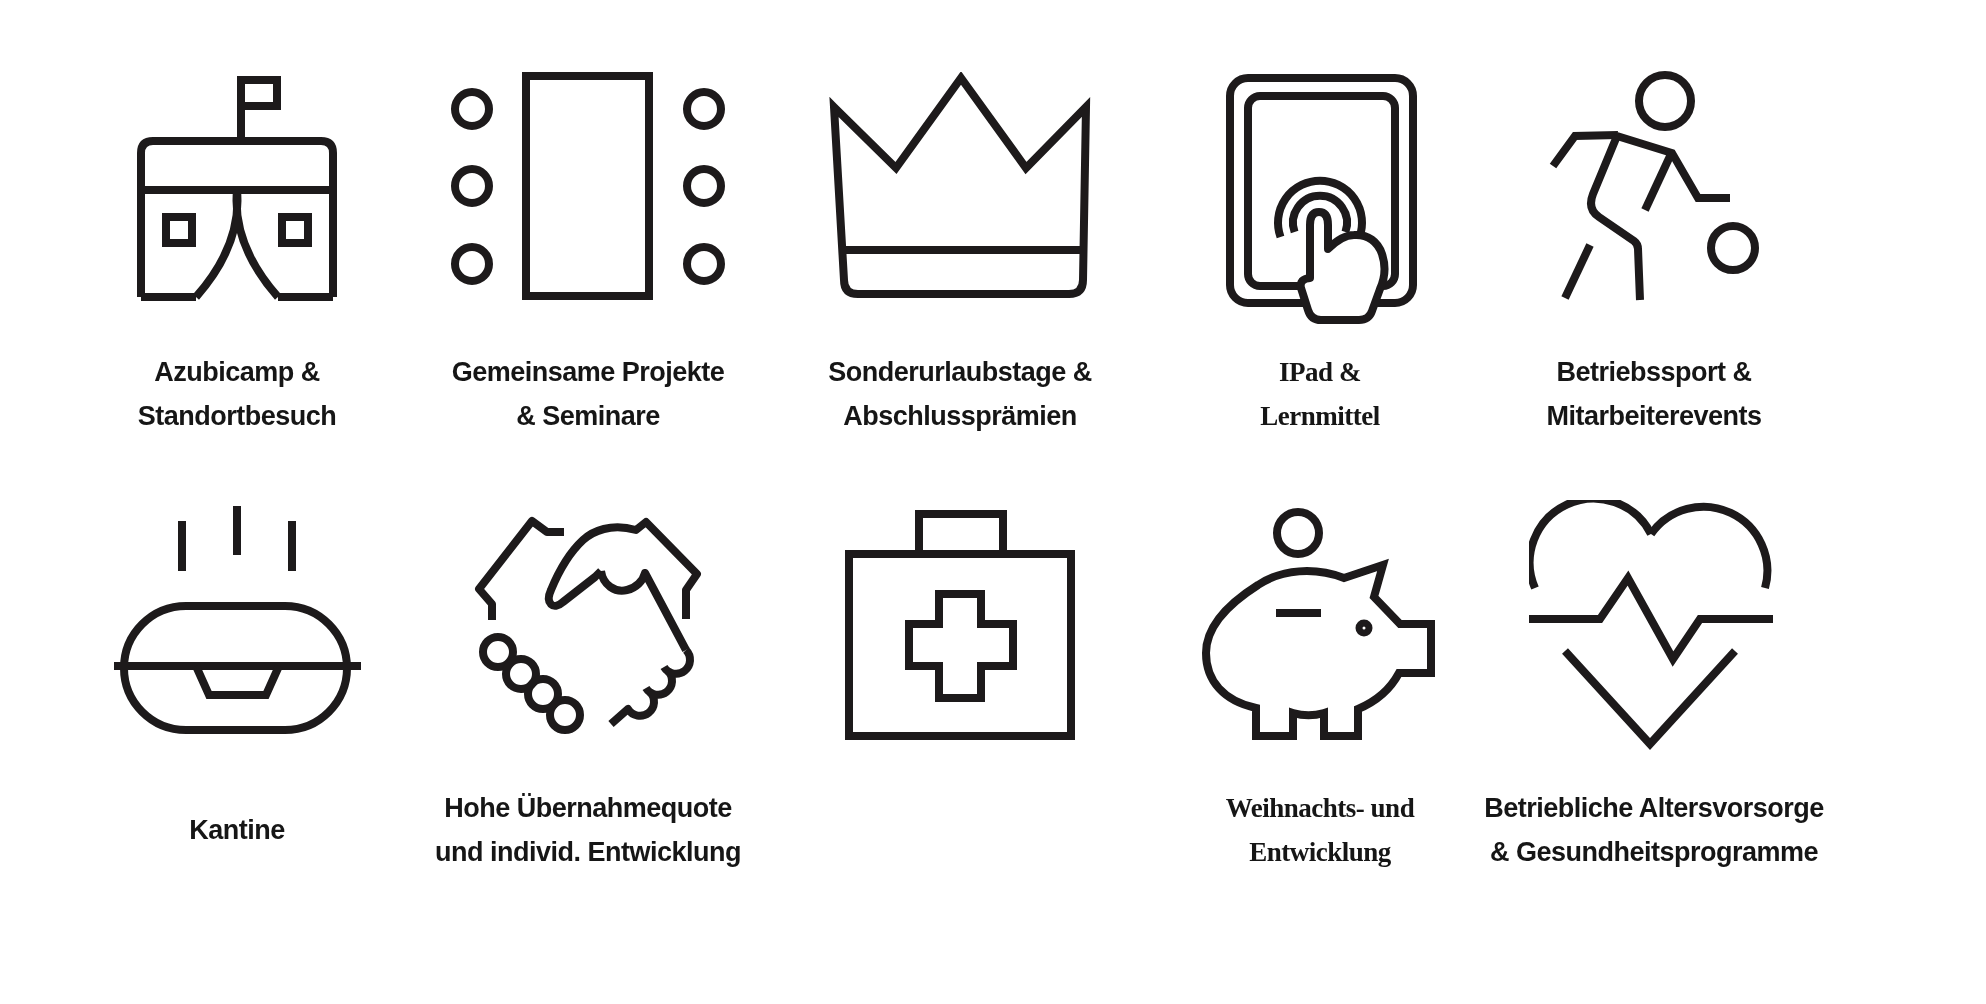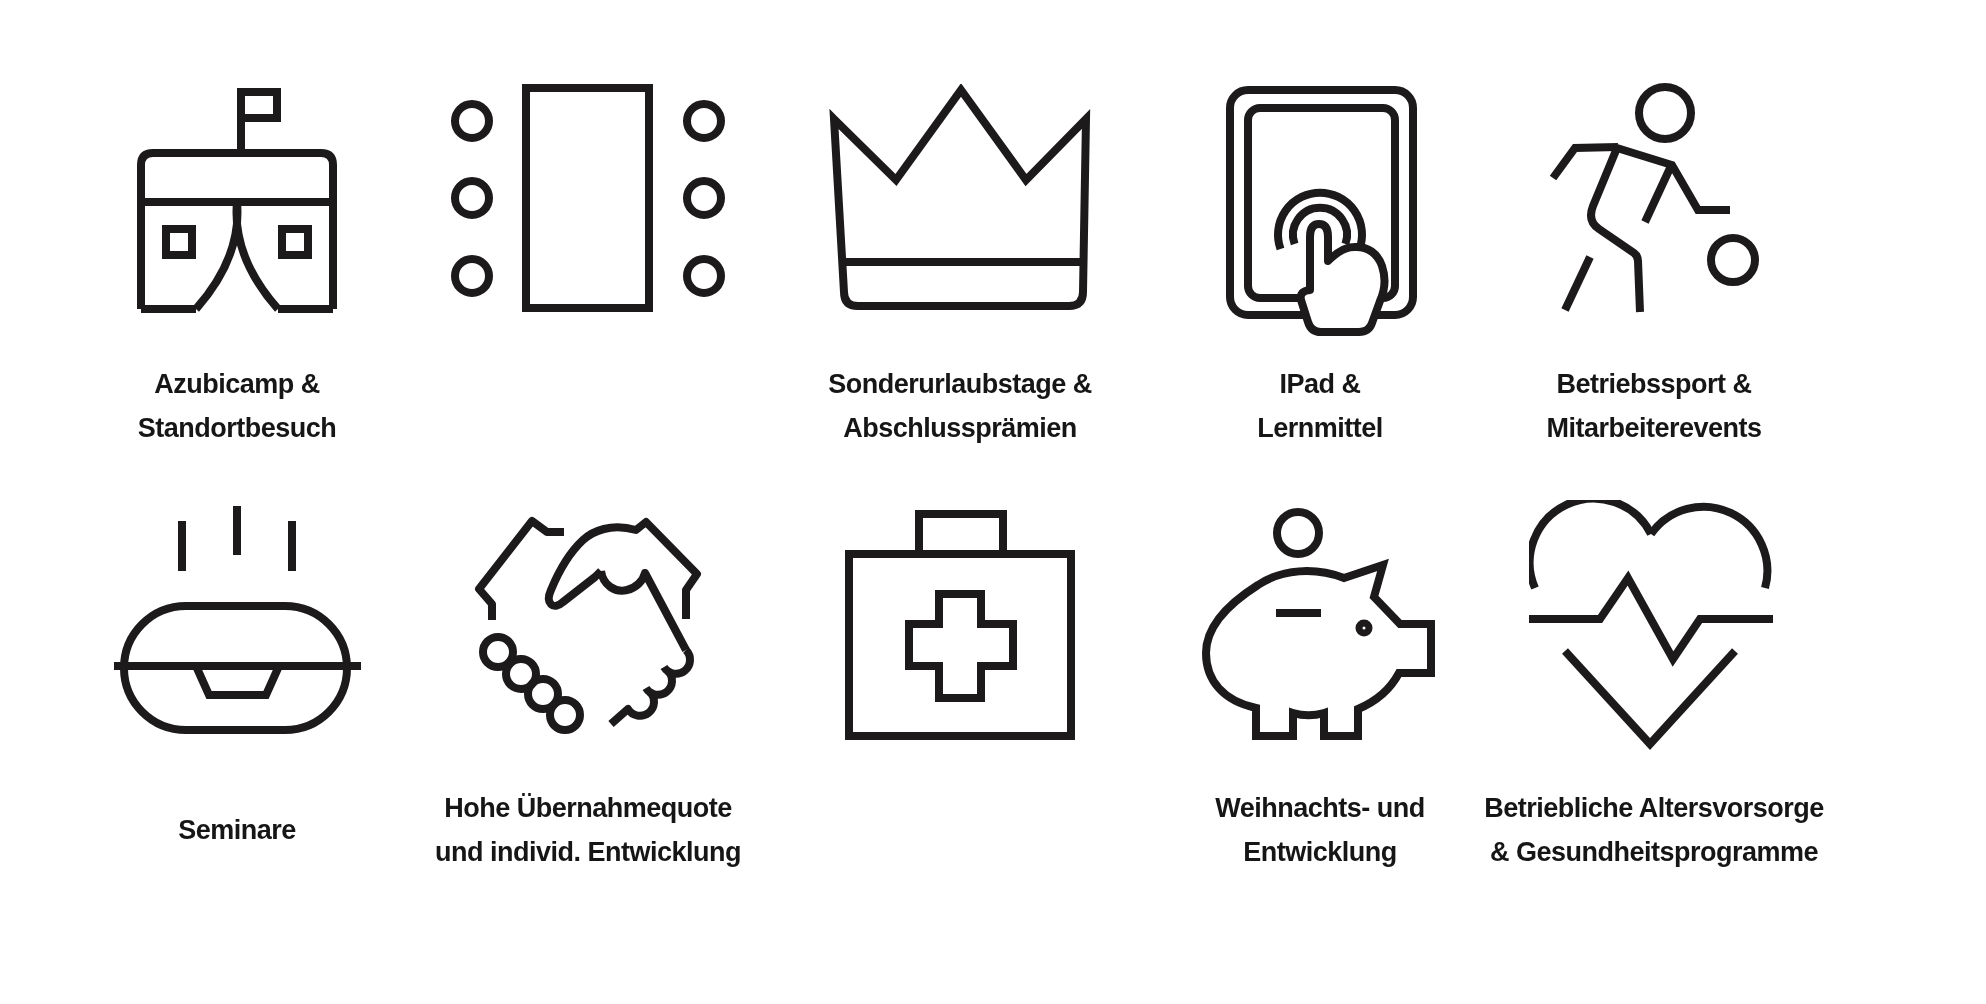--- a/index.html
+++ b/index.html
@@ -15,22 +15,22 @@
   .label{
     margin-top:12px;width:max-content;min-height:88px;
     display:flex;align-items:center;justify-content:center;
     text-align:center;white-space:pre-line;
     font-weight:700;font-size:27px;line-height:44px;letter-spacing:-0.5px;
     color:var(--text-color,#161616);
   }
   .row2 .label{margin-top:16px;}
   svg{display:block;color:var(--icon-color,#1d1a1b);}
   
-  .c1{left:57px;} .c2{left:408px;} .c3{left:780px;justify-content:center;} .c4{left:1140px;} .c5{left:1474px;}
-  .row1{top:50px;} .row2{top:480px;}
+  .c1{left:57px;} .c2{left:408px;} .c3{left:780px;justify-content:center;} .c4{left:1140px;font-family:Liberation Serif, serif;} .c5{left:1474px;}
+  .row1{top:38px;} .row2{top:480px;}
 </style>
 </head>
 <body>
 
 <div class="cell row1 c1">
   <div class="icon-box">
     <svg width="200" height="226" viewBox="0 0 200 226" fill="none" stroke="currentColor" stroke-width="8">
       <rect x="104" y="5" width="36" height="26"></rect>
       <path d="M104 31 V66"></path>
       <path d="M4 222 L4 78 Q4 66 16 66 L184 66 Q196 66 196 78 L196 222"></path>
@@ -50,20 +50,22 @@
     <svg width="278" height="235" viewBox="0 0 278 235" fill="none" stroke="currentColor" stroke-width="8">
       <rect x="77" y="5" width="123" height="220"></rect>
       <circle cx="23" cy="38" r="17"></circle>
         <circle cx="23" cy="115" r="17"></circle>
         <circle cx="23" cy="193" r="17"></circle>
       <circle cx="255" cy="38" r="17"></circle>
         <circle cx="255" cy="115" r="17"></circle>
         <circle cx="255" cy="193" r="17"></circle>
     </svg>
   </div>
+  <div class="label">Gemeinsame Projekte
+&amp; Seminare</div>
 </div>
 
 <div class="cell row1 c3">
   <div class="icon-box">
     <svg width="265" height="232" viewBox="0 0 265 232" fill="none" stroke="currentColor" stroke-width="8">
       <path d="M6 35 L68 96 L133 6 L198 96 L258 35 L255 208 Q255 222 241 222 L30 222 Q16 222 16 208 Z"></path>
       <path d="M16 178 L255 178"></path>
     </svg>
   </div>
   <div class="label">Sonderurlaubstage &amp;
@@ -102,21 +104,21 @@
 
 <div class="cell row2 c1">
   <div class="icon-box">
     <svg width="255" height="235" viewBox="0 0 255 235" fill="none" stroke="currentColor" stroke-width="8" style="margin-top:-14px">
       <path d="M72 20 V70 M127 5 V54 M182 20 V70"></path>
       <rect x="14" y="105" width="223" height="124" rx="62"></rect>
       <path d="M4 165 H251"></path>
       <path d="M86 165 L99 194 L156 194 L169 165"></path>
     </svg>
   </div>
-  <div class="label">Seminare</div>
+  <div class="label">Kantine</div>
 </div>
 
 <div class="cell row2 c2">
   <div class="icon-box">
     <svg width="235" height="225" viewBox="0 0 235 225" fill="none" stroke="currentColor" stroke-width="8" stroke-linejoin="round">
       <path d="M21 107 L21 91 L8 76 L61 8 L76 19 L93 19"></path>
       <path d="M215 106 L215 77 L226 61 L175 9 L165 17 C140 10 122 18 112 27 C98 40 87 60 80 77 C74 90 82 98 92 89 L124 64 L130 58"></path>
       <path d="M130 58 C132 72 144 80 156 77 C165 75 172 68 174 60 L215 137"></path>
       <path d="M215 137 A14 14 0 1 1 193 154"></path>
       <path d="M197 158 A14 14 0 1 1 175 175"></path>

